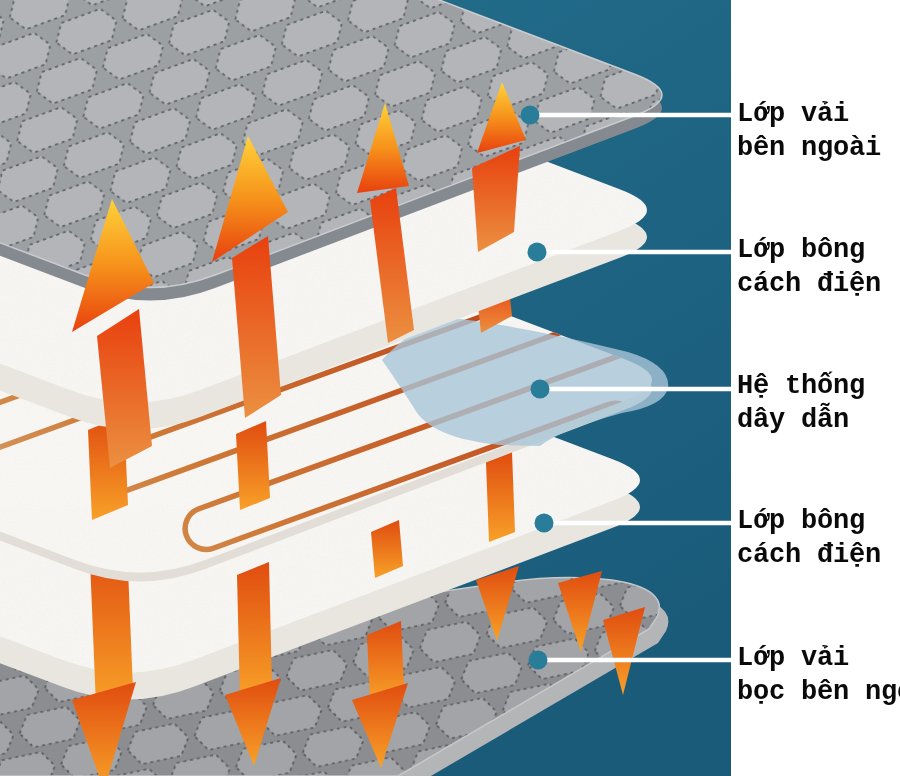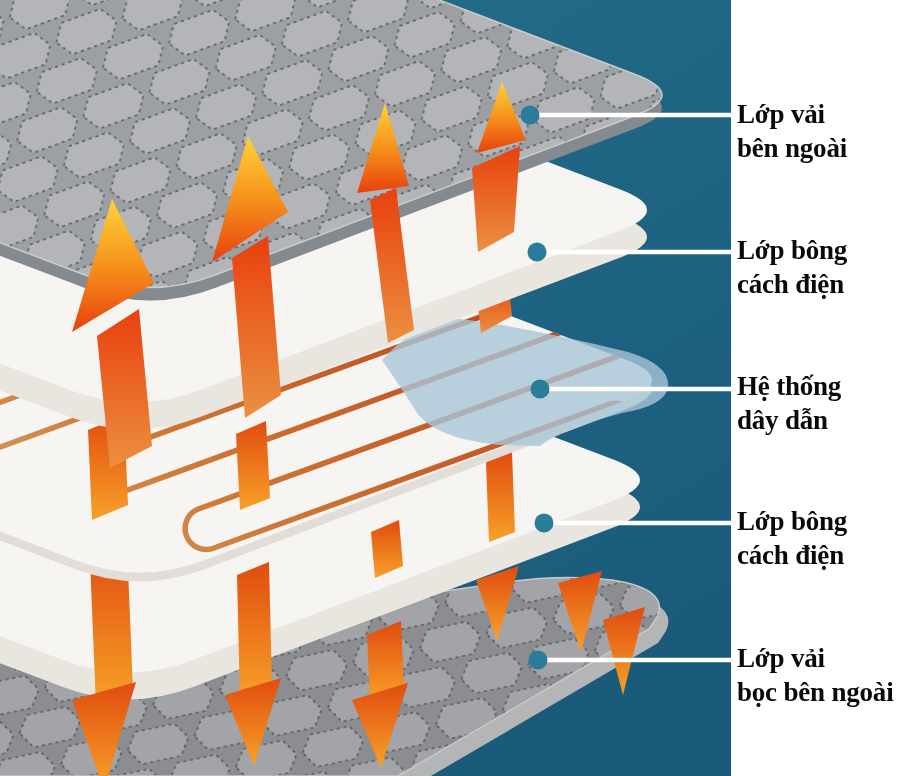--- a/index.html
+++ b/index.html
@@ -1,18 +1,18 @@
 <!DOCTYPE html>
 <html><head>
 <meta charset="utf-8">
 <style>
   html,body{margin:0;padding:0;background:#fff;}
   #stage{
     position:relative;width:900px;height:776px;overflow:hidden;
-    background:#ffffff;font-family:Liberation Serif, serif;
+    background:#ffffff;font-family:Liberation Mono, monospace;
   }
   #illustration{position:absolute;left:0;top:0;}
   .layer-label{
     position:absolute;left:737px;width:165px;
     font-weight:700;font-size:27px;line-height:33.5px;
     color:#0a0a0a;letter-spacing:-0.2px;white-space:nowrap;
   }
   .layer-label span{display:block;}
 </style>
 </head>

